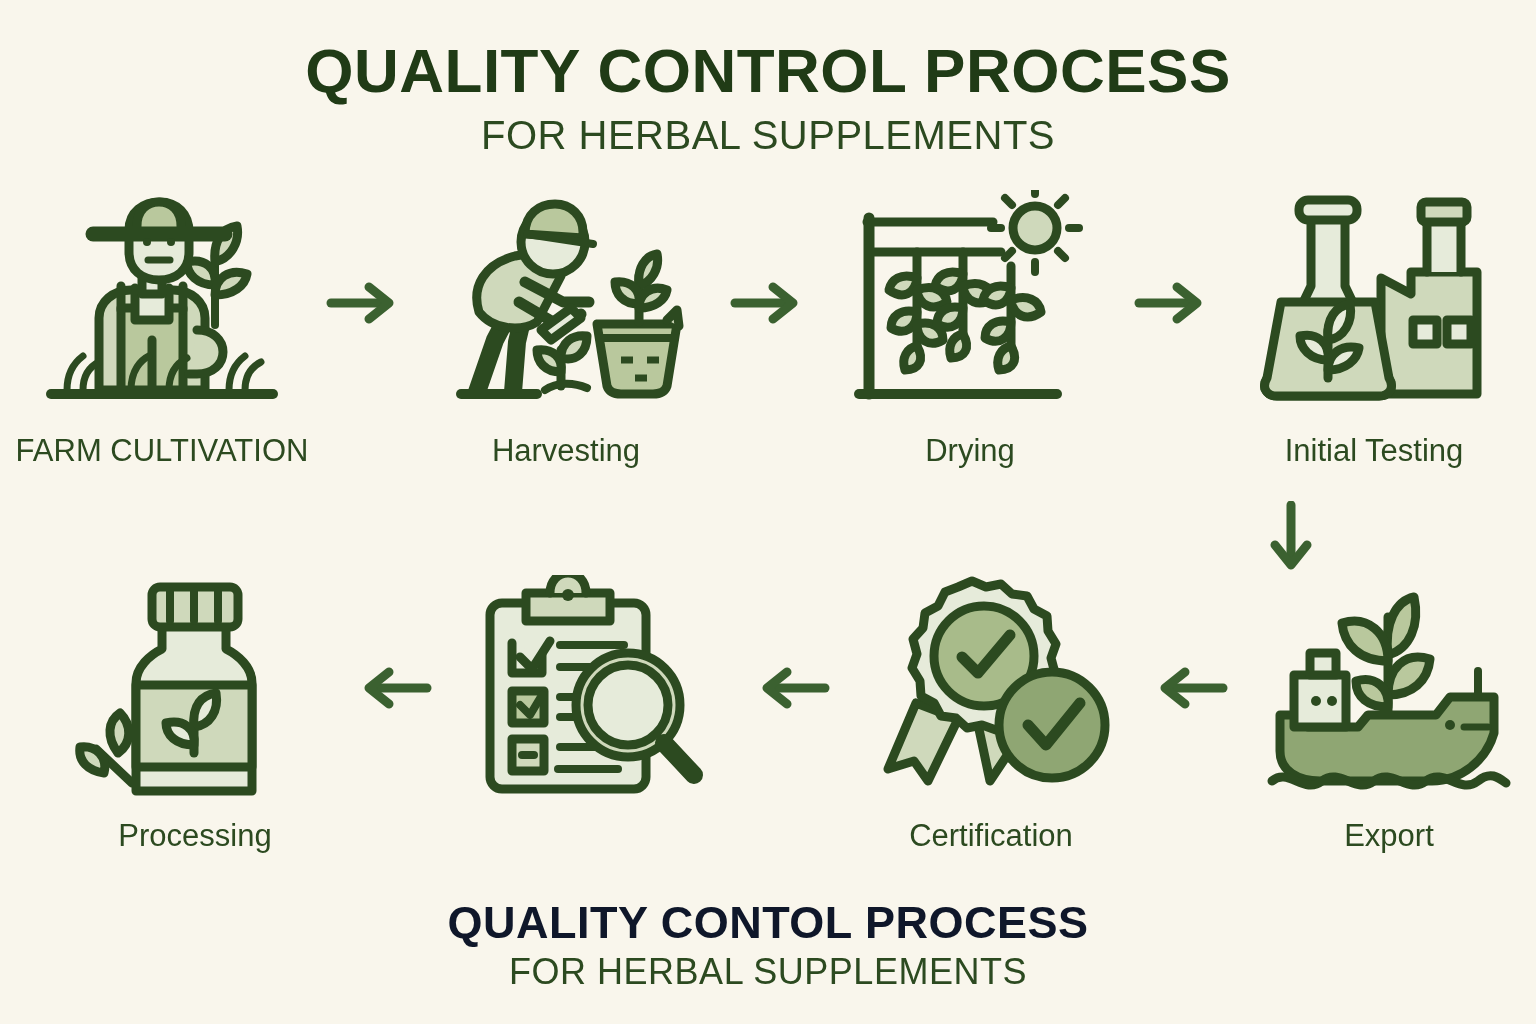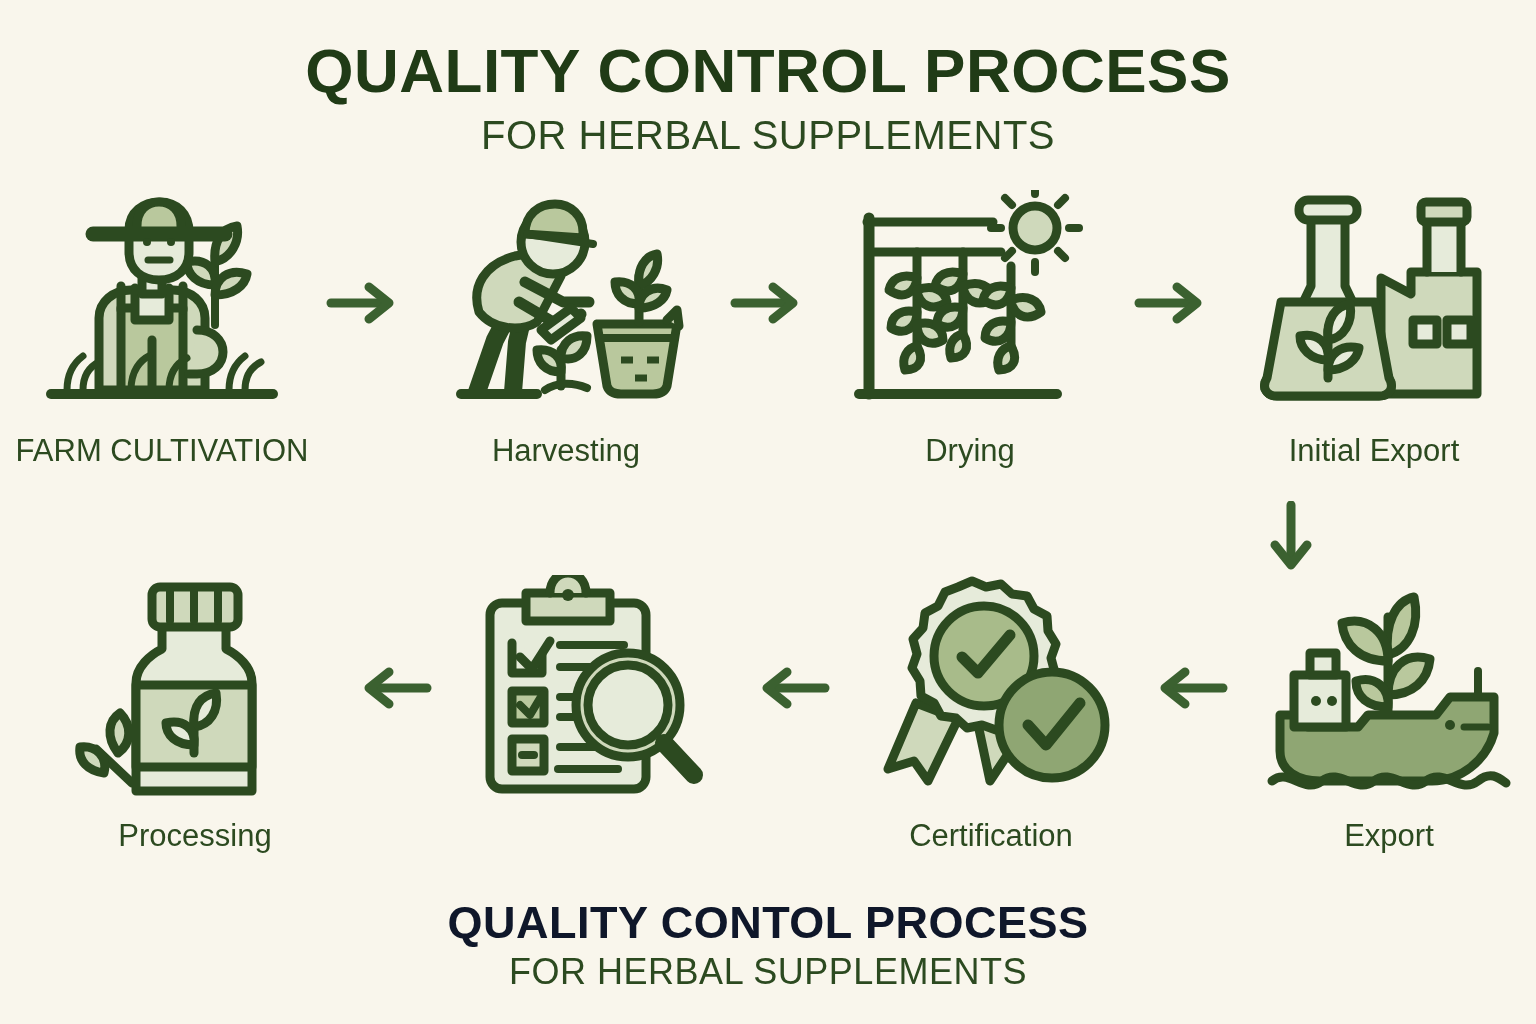--- a/index.html
+++ b/index.html
@@ -297,21 +297,21 @@
           <path d="M32 112 L126 112 L140 188 C146 198 140 206 130 206 L28 206 C18 206 12 198 18 188 Z" fill="#cfd9bb"></path>
           <rect x="50" y="10" width="58" height="20" rx="9" fill="#e6ebda"></rect>
 
           <path d="M79 188 L79 140"></path>
           <path d="M79 150 C77 128 87 116 101 114 C104 132 95 148 79 150 Z" fill="#e6ebda"></path>
           <path d="M79 170 C61 170 51 158 51 146 C69 142 81 154 79 170 Z" fill="#e6ebda"></path>
           <path d="M79 180 C97 180 108 170 110 158 C92 154 79 164 79 180 Z" fill="#e6ebda"></path>
         </g>
       </svg>
     </div>
-    <div class="step-label">Initial Export</div>
+    <div class="step-label">Initial Testing</div>
   </div>
 
 </div>
 
 <div id="arrow-down">
   <svg width="48" height="78" viewBox="0 0 48 78">
     <g fill="none" stroke="#3b6130" stroke-width="9" stroke-linecap="round" stroke-linejoin="round">
       <path d="M24 4 L24 62"></path>
       <path d="M8 44 L24 64 L40 44"></path>
     </g>

